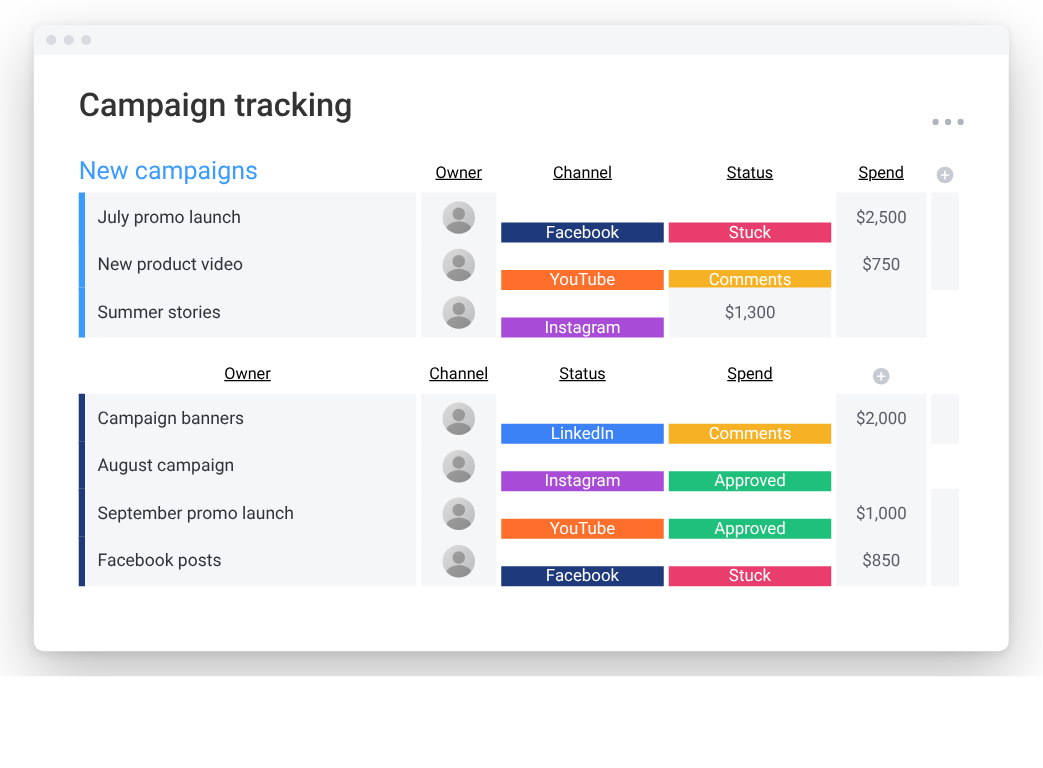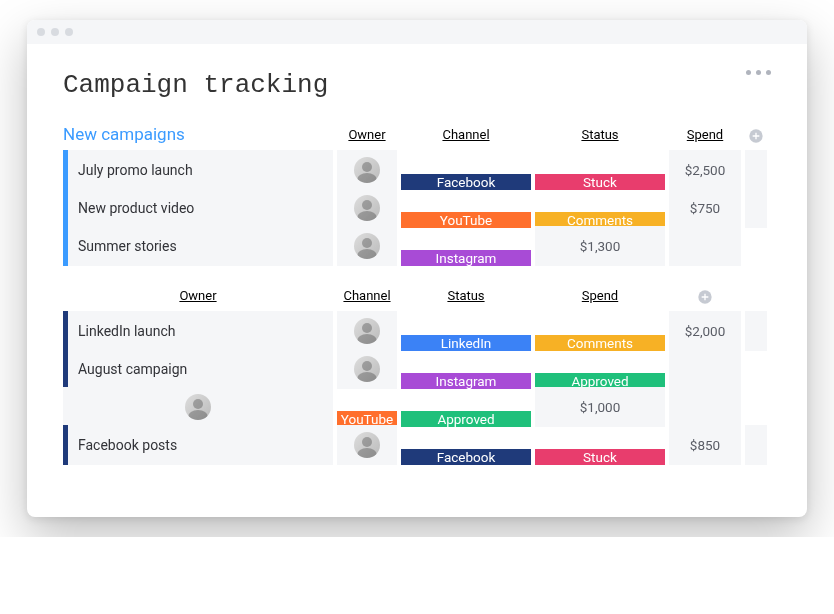--- a/index.html
+++ b/index.html
@@ -26,24 +26,23 @@
   }
   .tb-dot {
     width: 8px; height: 8px; border-radius: 50%;
     background: #d8dbe0;
   }
   .content {
     padding: 26px 36px 30px 36px;
   }
   .header-row {
     display: flex;
-    align-items: flex-start;
+    align-items: flex-end;
     justify-content: space-between;
     margin-bottom: 24px;
-    font-family: Liberation Mono, monospace;
   }
   .page-title {
     font-size: 26px;
     font-weight: 500;
     color: #333;
   }
   .more-dots {
     display: flex; gap: 5px; cursor: pointer;
   }
   .more-dots span {
@@ -52,21 +51,21 @@
 
   .group { margin-bottom: 28px; }
   .group-header {
     display: grid;
     grid-template-columns: 270px 60px 130px 130px 72px 22px;
     gap: 4px;
     align-items: end;
     margin-bottom: 6px;
   }
   .group-title {
-    font-size: 17px;
+    font-size: 20px;
     font-weight: 400;
   }
   .col-head {
     font-size: 13px;
     color: #000000;
     text-align: center;
     padding-bottom: 2px;
     text-decoration: underline;
   }
   .col-head.spend { text-align: center; }
@@ -204,39 +203,40 @@
             <div class="col-head">Status</div>
             <div class="col-head spend">Spend</div>
             <div class="add-col">
               <svg viewBox="0 0 24 24">
                 <circle cx="12" cy="12" r="10" fill="#c6cad2"></circle>
                 <path d="M11 7h2v10h-2z M7 11h10v2H7z" fill="#fff"></path>
               </svg>
             </div>
           </div>
           <div class="row">
-            <div class="cell-name" style="border-left-color: rgb(31, 58, 122);">LinkedIn launch</div>
+            <div class="cell-name" style="border-left-color: rgb(31, 58, 122);">Campaign banners</div>
             <div class="cell-owner">
               <span class="avatar"></span>
             </div>
             <div class="cell-pill" style="background: #3b82f6;">LinkedIn</div>
             <div class="cell-pill" style="background: rgb(247, 177, 37);">Comments</div>
             <div class="cell-spend">$2,000</div>
             <div class="cell-trail"></div>
           </div>
           <div class="row">
             <div class="cell-name" style="border-left-color: rgb(31, 58, 122);">August campaign</div>
             <div class="cell-owner">
               <span class="avatar"></span>
             </div>
             <div class="cell-pill" style="background: rgb(168, 75, 214);">Instagram</div>
             <div class="cell-pill" style="background: rgb(31, 192, 123);">Approved</div>
             <div class="cell-trail"></div>
           </div>
           <div class="row">
+            <div class="cell-name" style="border-left-color: rgb(31, 58, 122);">September promo launch</div>
             <div class="cell-owner">
               <span class="avatar"></span>
             </div>
             <div class="cell-pill" style="background: rgb(255, 111, 44);">YouTube</div>
             <div class="cell-pill" style="background: rgb(31, 192, 123);">Approved</div>
             <div class="cell-spend">$1,000</div>
             <div class="cell-trail"></div>
           </div>
           <div class="row">
             <div class="cell-name" style="border-left-color: rgb(31, 58, 122);">Facebook posts</div>

